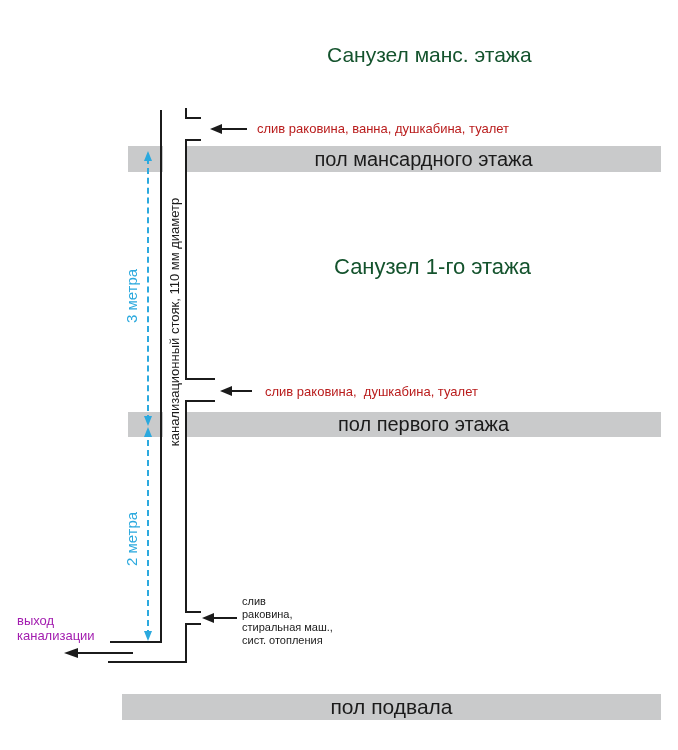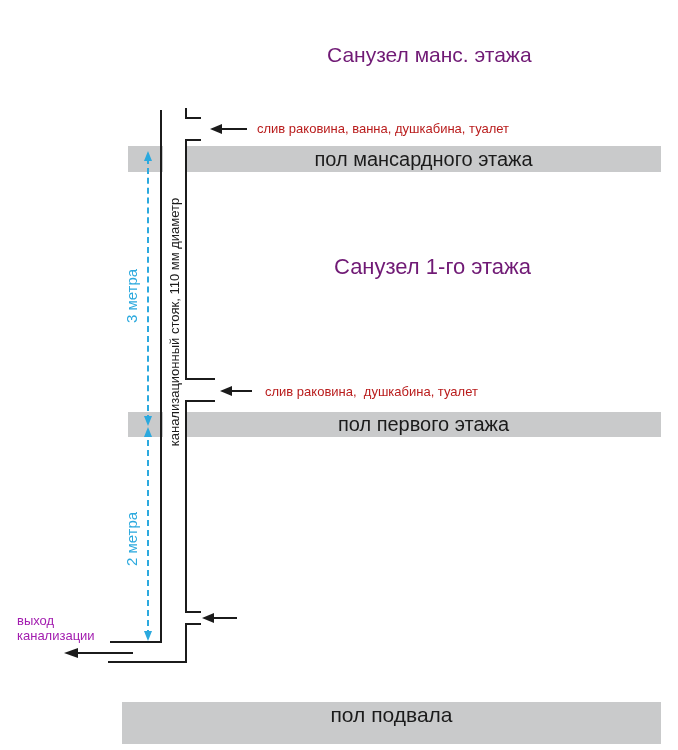--- a/index.html
+++ b/index.html
@@ -7,21 +7,21 @@
     position:relative;width:678px;height:750px;background:#ffffff;overflow:hidden;
     font-family:"Liberation Sans","DejaVu Sans",sans-serif;color:#1b1b1b;
   }
   .hline{position:absolute;height:2px;background:#1b1b1b;}
   .vline{position:absolute;width:2px;background:#1b1b1b;}
   .slab{position:absolute;background:#c9cacb;}
   .slab-label{
     display:block;width:100%;text-align:center;color:#1b1b1b;
     font-size:20px;line-height:26px;white-space:nowrap;
   }
-  .room-title{position:absolute;color:#701a75;font-size:21px;white-space:nowrap;}
+  .room-title{position:absolute;color:#14532d;font-size:21px;white-space:nowrap;}
   .drain-label{position:absolute;font-size:13px;color:#b91c1c;white-space:pre;}
   .small-label{position:absolute;font-size:11px;line-height:13px;color:#1b1b1b;white-space:pre-line;}
   .outlet-label{position:absolute;font-size:13px;line-height:15px;color:#a21caf;white-space:pre-line;}
   
   .arrow-left{
     position:absolute;width:0;height:0;
     border-top:5px solid transparent;border-bottom:5px solid transparent;
     border-right:12px solid #1b1b1b;
   }
   
@@ -50,21 +50,21 @@
 
   <div class="room-title" style="left:327px;top:43px;">Санузел манс. этажа</div>
   <div class="room-title" style="left:334px;top:254px;font-size:22px;">Санузел 1-го этажа</div>
 
   <div class="slab" style="left:186px;top:146px;width:475px;height:26px;">
     <span class="slab-label">пол мансардного этажа</span>
   </div>
   <div class="slab" style="left:186px;top:412px;width:475px;height:25px;">
     <span class="slab-label" style="line-height:25px;">пол первого этажа</span>
   </div>
-  <div class="slab" style="left:122px;top:694px;width:539px;height:42px;margin-top:8px;">
+  <div class="slab" style="left:122px;top:694px;width:539px;height:26px;">
     <span class="slab-label" style="font-size:21px;">пол подвала</span>
   </div>
 
   <div class="slab" style="left:128px;top:146px;width:35px;height:26px;"></div>
   <div class="slab" style="left:128px;top:412px;width:35px;height:25px;"></div>
 
   <div class="vline" style="left:160px;top:110px;height:533px;"></div>
   <div class="hline" style="left:110px;top:641px;width:52px;"></div>
 
   <div class="vline" style="left:185px;top:108px;height:11px;"></div>
@@ -94,19 +94,23 @@
   <div class="arrow-left" style="left:210px;top:124px;"></div>
   <div class="hline" style="left:221px;top:128px;width:26px;height:1.5px;"></div>
   <div class="drain-label" style="left:257px;top:121px;">слив раковина, ванна, душкабина, туалет</div>
 
   <div class="arrow-left" style="left:220px;top:386px;"></div>
   <div class="hline" style="left:231px;top:390px;width:21px;height:1.5px;"></div>
   <div class="drain-label" style="left:265px;top:384px;text-align:right;">слив раковина,  душкабина, туалет</div>
 
   <div class="arrow-left" style="left:202px;top:613px;"></div>
   <div class="hline" style="left:213px;top:617px;width:24px;height:1.5px;"></div>
+  <div class="small-label" style="left:242px;top:595px;">слив
+раковина,
+стиральная маш.,
+сист. отопления</div>
 
   <div class="outlet-label" style="left:17px;top:613px;">выход
 канализации</div>
   <div class="arrow-left" style="left:64px;top:648px;border-right-width:14px;"></div>
   <div class="hline" style="left:77px;top:652px;width:56px;"></div>
 
 </div>
 
 </body></html>

